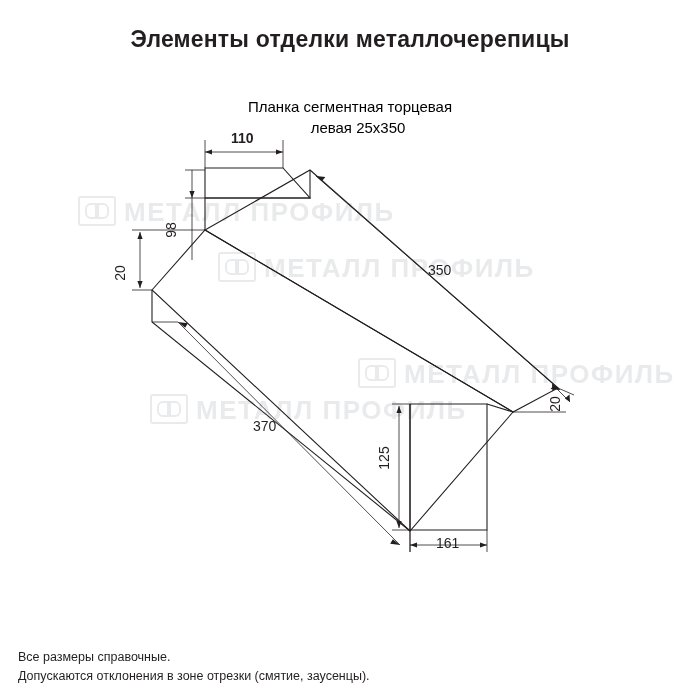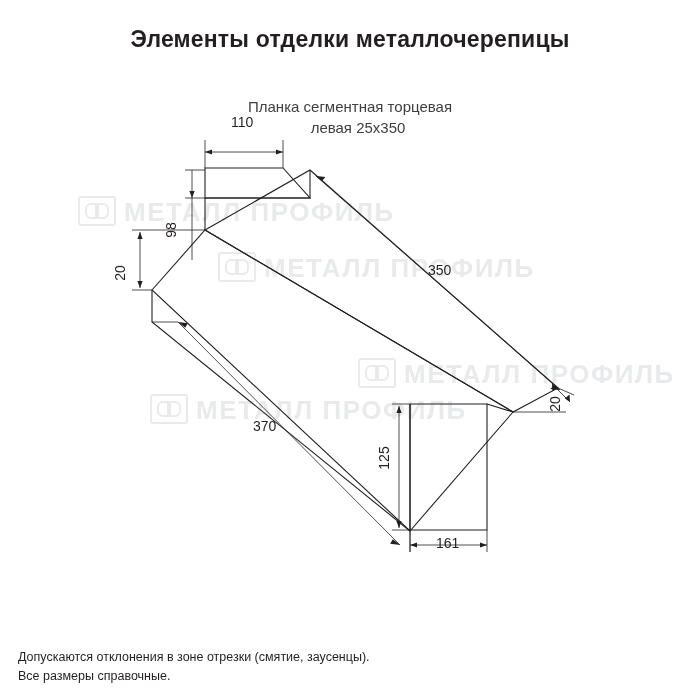--- a/index.html
+++ b/index.html
@@ -32,21 +32,21 @@
     color: #231f20;
   }
   .subtitle {
     position: absolute;
     top: 96px;
     left: 0;
     width: 700px;
     text-align: center;
     font-size: 15px;
     line-height: 21px;
-    color: #404040;
+    color: #000000;
   }
   .subtitle .line2 {
     display: block;
     margin-left: 16px;
   }
   .drawing {
     position: absolute;
     top: 0;
     left: 0;
   }
@@ -199,27 +199,27 @@
       <path d="M399,528 l-2.6,-7 h5.2 Z" fill="#231f20" stroke="none"></path>
 
       <line x1="410" y1="530" x2="410" y2="552"></line>
       <line x1="487" y1="530" x2="487" y2="552"></line>
       <line x1="410" y1="545" x2="487" y2="545"></line>
       <path d="M410,545 l7,-2.6 v5.2 Z" fill="#231f20" stroke="none"></path>
       <path d="M487,545 l-7,-2.6 v5.2 Z" fill="#231f20" stroke="none"></path>
     </g>
   </svg>
 
-  <div class="dim-label" style="left:231px; top:114px;">110</div>
+  <div class="dim-label" style="left:231px; top:130px;font-weight:bold;">110</div>
   <div class="dim-label rot" style="left:163px; top:222px;">98</div>
   <div class="dim-label rot" style="left:112px; top:265px;">20</div>
   <div class="dim-label" style="left:428px; top:262px;">350</div>
   <div class="dim-label" style="left:247px; top:418px;margin-left:6px;">370</div>
   <div class="dim-label rot" style="left:547px; top:396px;">20</div>
   <div class="dim-label rot" style="left:372px; top:450px;">125</div>
   <div class="dim-label" style="left:436px; top:535px;">161</div>
 
   <div class="footnotes">
+    <div>Все размеры справочные.</div>
     <div>Допускаются отклонения в зоне отрезки (смятие, заусенцы).</div>
-    <div>Все размеры справочные.</div>
   </div>
 
 </div>
 
 </body></html>

